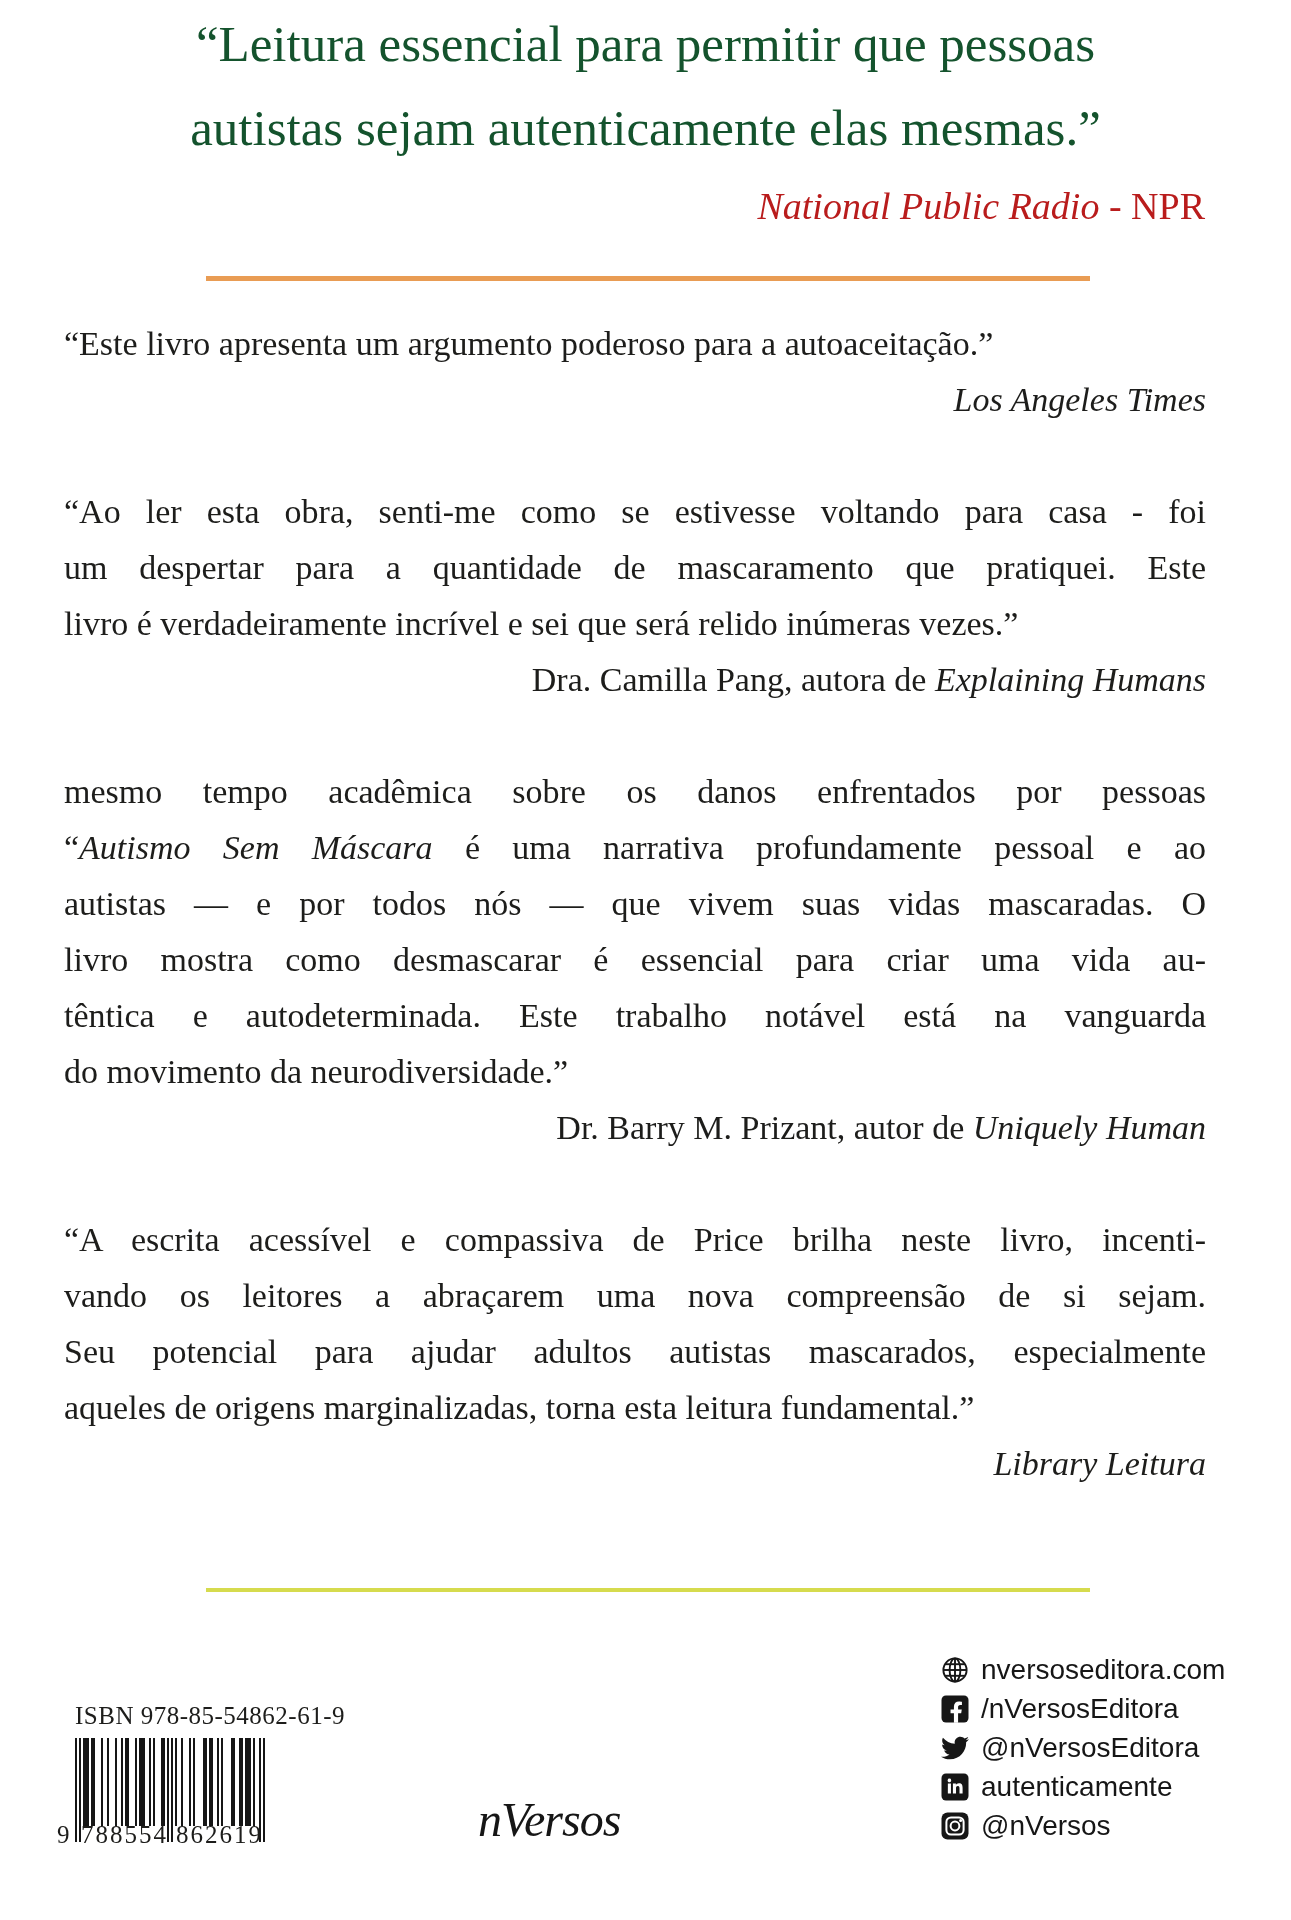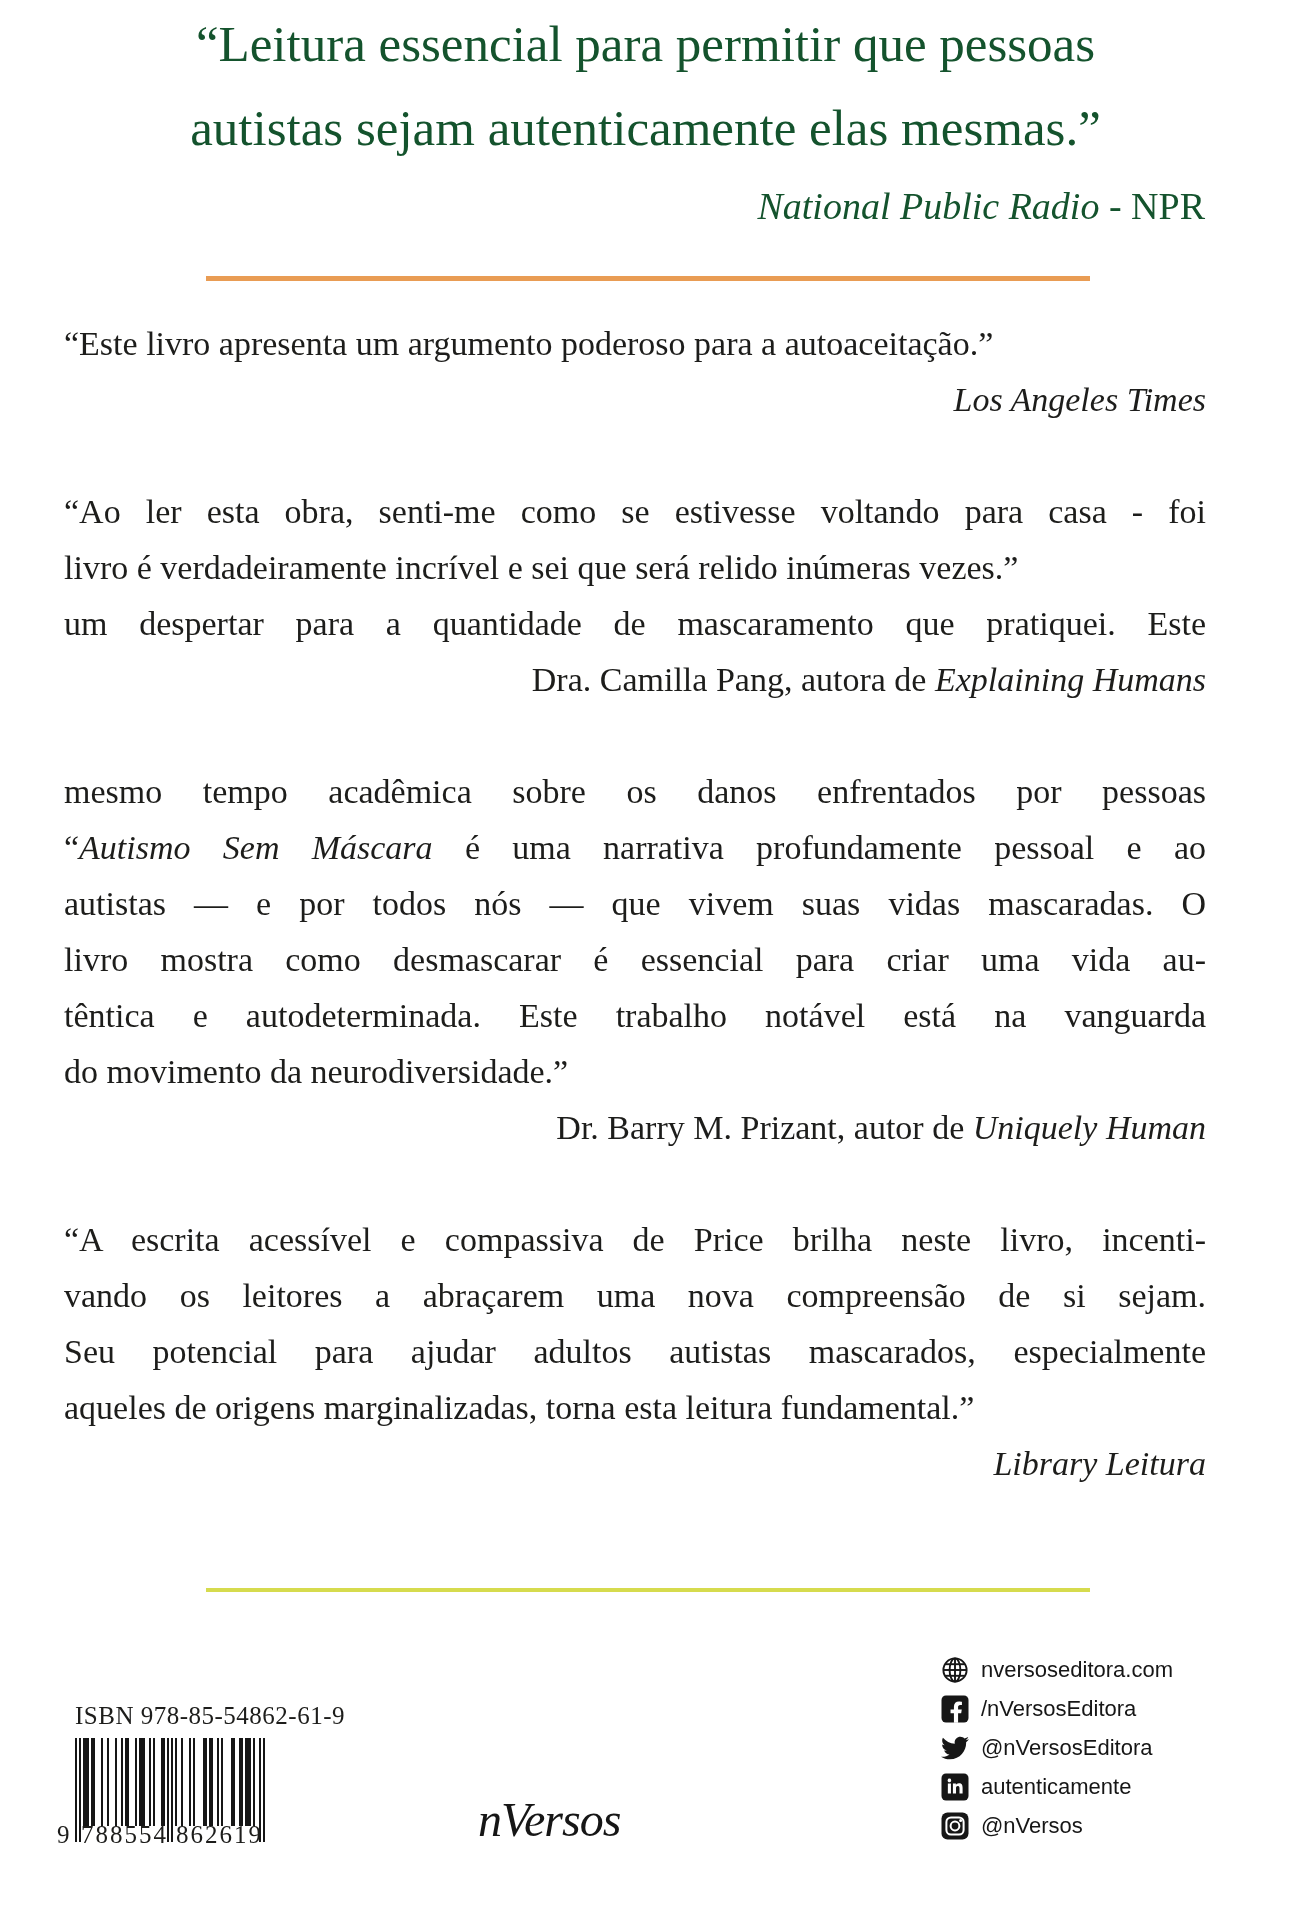--- a/index.html
+++ b/index.html
@@ -11,21 +11,21 @@
   .page{position:absolute;inset:0;}
 
   
   .headline{
     position:absolute;top:2px;left:73px;width:1145px;
     color:#14532d;font-size:51px;
   }
   .cline{text-align:center;line-height:84px;white-space:nowrap;}
   .headline-attr{
     position:absolute;top:170px;left:73px;width:1132px;
-    margin-top:8px;text-align:right;color:#14532d;
+    margin-top:8px;text-align:right;color:#b91c1c;
     font-size:38px;line-height:56px;
   }
 
   .divider{position:absolute;border:0;margin:0;padding:0;}
   .divider.orange{top:276px;left:206px;width:884px;height:5px;background:#e99c54;}
   .divider.yellow{top:1588px;left:206px;width:884px;height:4px;background:#d6db4e;}
 
   
   .quotes{
     position:absolute;top:316px;left:64px;width:1142px;
@@ -51,21 +51,21 @@
   .logo{
     position:absolute;left:478px;top:1792px;
     font-size:48px;font-style:italic;font-weight:400;
     letter-spacing:-1px;color:#161616;white-space:nowrap;
   }
 
   .social{
     position:absolute;left:941px;top:1656px;
     list-style:none;margin:0;padding:0;
     font-family:"Liberation Sans","DejaVu Sans",sans-serif;
-    font-size:22px;color:#161616;text-align:right;
+    font-size:28px;color:#161616;text-align:right;
   }
   .social li{display:flex;align-items:center;height:28px;margin-bottom:11px;}
   .social .icon{width:28px;height:28px;flex:0 0 28px;margin-right:12px;display:inline-block;}
   .social .icon svg{display:block;width:28px;height:28px;}
   .social .label{white-space:nowrap;line-height:28px;}
 </style>
 </head>
 <body>
 
 <div class="page">
@@ -81,22 +81,22 @@
   <main class="quotes">
     <section>
       <div>
           <div class="jline last">“Este livro apresenta um argumento poderoso para a autoaceitação.”</div>
         </div>
       <div class="attr"><i>Los Angeles Times</i></div>
     </section>
     <section>
       <div>
           <div class="jline">“Ao ler esta obra, senti-me como se estivesse voltando para casa - foi</div>
+          <div class="jline">um despertar para a quantidade de mascaramento que pratiquei. Este</div>
           <div class="jline last">livro é verdadeiramente incrível e sei que será relido inúmeras vezes.”</div>
-          <div class="jline">um despertar para a quantidade de mascaramento que pratiquei. Este</div>
         </div>
       <div class="attr">Dra. Camilla Pang, autora de <i>Explaining Humans</i></div>
     </section>
     <section>
       <div>
           <div class="jline">mesmo tempo acadêmica sobre os danos enfrentados por pessoas</div>
           <div class="jline">“<i>Autismo Sem Máscara</i> é uma narrativa profundamente pessoal e ao</div>
           <div class="jline">autistas — e por todos nós — que vivem suas vidas mascaradas. O</div>
           <div class="jline">livro mostra como desmascarar é essencial para criar uma vida au-</div>
           <div class="jline">têntica e autodeterminada. Este trabalho notável está na vanguarda</div>

